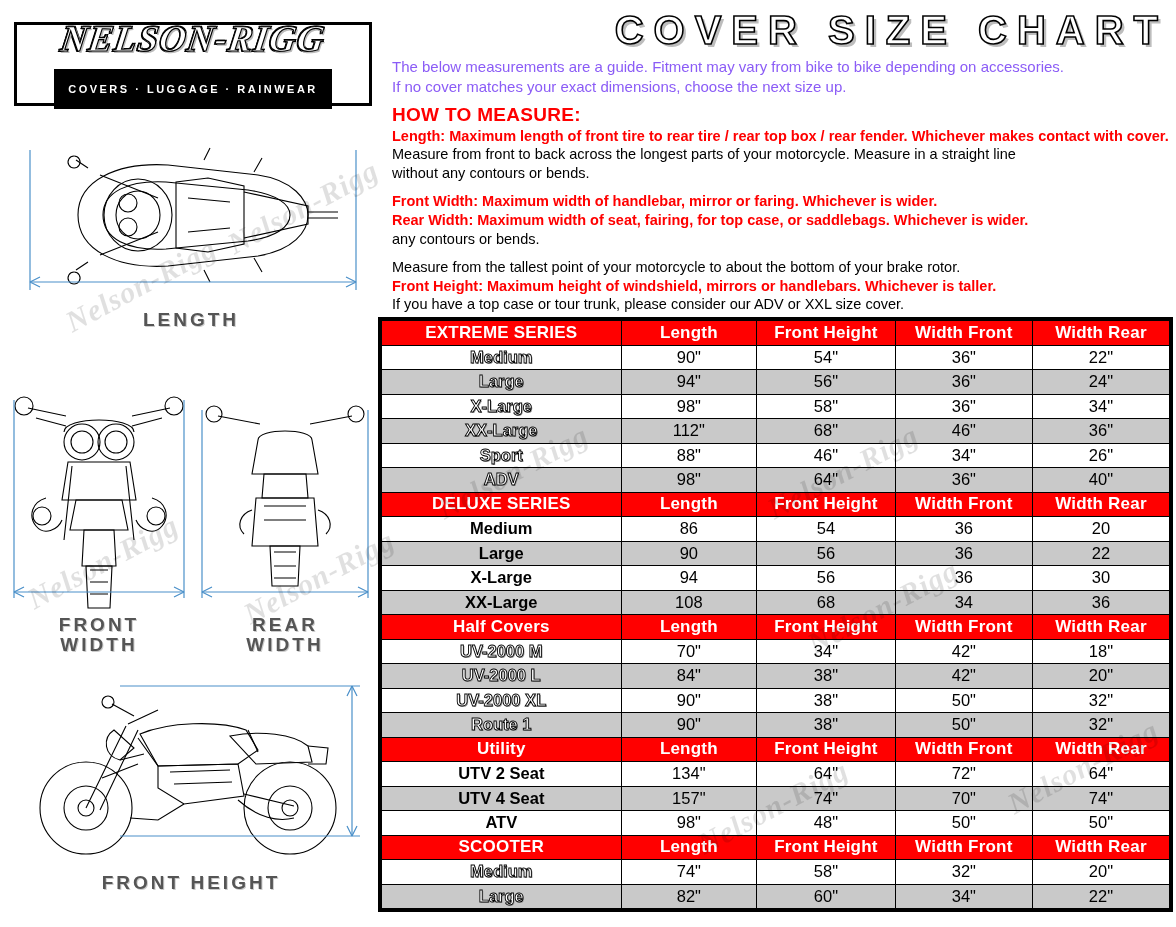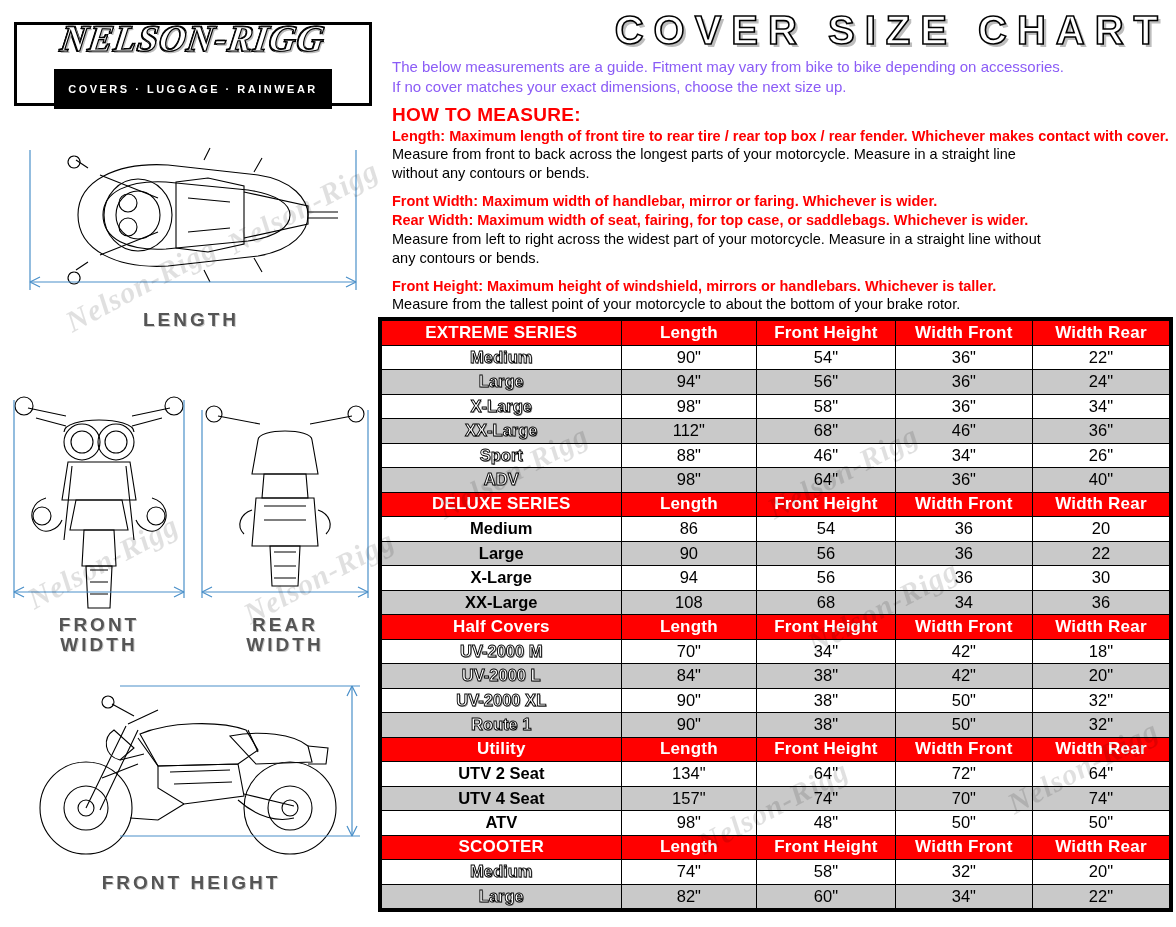--- a/index.html
+++ b/index.html
@@ -320,27 +320,26 @@
     <div class="howto">HOW TO MEASURE:</div>
 
     <div class="block red">Length: Maximum length of front tire to rear tire / rear top box / rear fender. Whichever makes contact with cover.</div>
     <div class="block">Measure from front to back across the longest parts of your motorcycle. Measure in a straight line</div>
     <div class="block">without any contours or bends.</div>
 
     <div class="gap"></div>
 
     <div class="block red">Front Width: Maximum width of handlebar, mirror or faring. Whichever is wider.</div>
     <div class="block red">Rear Width: Maximum width of seat, fairing, for top case, or saddlebags. Whichever is wider.</div>
-    <div class="block">Measure from left to right across the widest part of your motorcycle. Measure in a straight line without</div>
     <div class="block">any contours or bends.</div>
 
     <div class="gap"></div>
 
+    <div class="block">Measure from the tallest point of your motorcycle to about the bottom of your brake rotor.</div>
     <div class="block red">Front Height: Maximum height of windshield, mirrors or handlebars. Whichever is taller.</div>
-    <div class="block">Measure from the tallest point of your motorcycle to about the bottom of your brake rotor.</div>
     <div class="block">If you have a top case or tour trunk, please consider our ADV or XXL size cover.</div>
 
     <div class="table-wrap">
       <table>
         <colgroup>
             <col class="c0">
             <col class="c1">
             <col class="c2">
             <col class="c3">
             <col class="c4">

